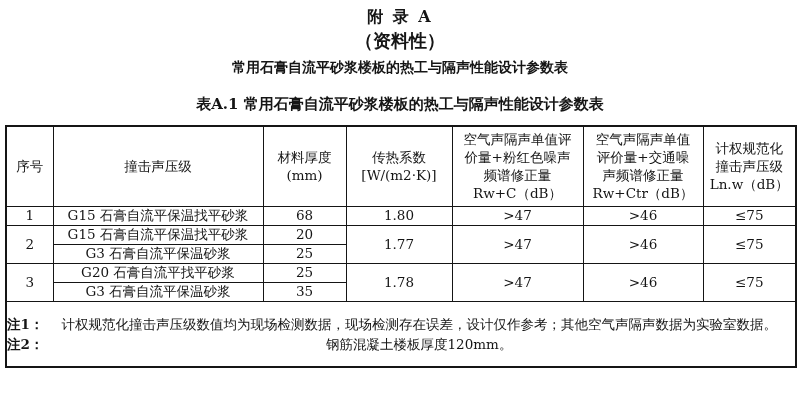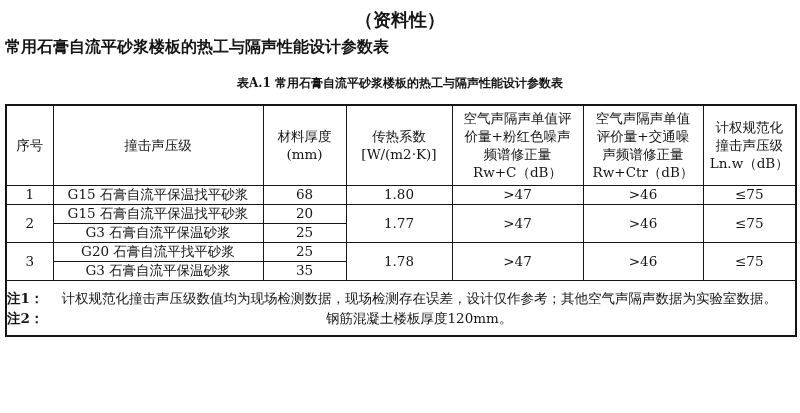--- a/index.html
+++ b/index.html
@@ -16,32 +16,32 @@
     text-align: center; font-weight: bold;
     font-size: 16px; line-height: 21px;
     letter-spacing: 2px;
   }
   .title-type {
     text-align: center; font-weight: bold;
     font-size: 18px; line-height: 20px;
     margin-top: 4px;
   }
   .title-main {
-    font-weight: bold;
-    font-size: 16px; line-height: 21px;
+    text-align: center; font-weight: bold;
+    font-size: 14px; line-height: 21px;
     margin-top: 6px;
   }
   .intro {
     font-size: 14.5px; line-height: 19px;
     margin-top: 20px;
     text-indent: 22px;
   }
   .table-caption {
     text-align: center; font-weight: bold;
-    font-size: 12px; line-height: 20px;
+    font-size: 15px; line-height: 20px;
     margin-top: 16px;
   }
 
   table.params {
     margin-top: 11px;
     width: 790px;
     border-collapse: collapse;
     table-layout: fixed;
     border: 2px solid #151515;
   }
@@ -57,40 +57,41 @@
     height: 80px;
     font-size: 13.5px;
     line-height: 18px;
   }
   tbody td {
     height: 19px;
     font-size: 13.5px;
     line-height: 17px;
   }
   td.notes-cell {
-    height: 56px;
+    height: 66px;
     vertical-align: top;
     text-align: left;
     padding: 5px 8px 0 30px;
   }
   .note {
     display: flex;
     align-items: flex-start;
     font-size: 13.5px;
     line-height: 20px;
   }
   .note-label { font-weight: bold; white-space: nowrap; flex: 0 0 auto; }
   .note-text { flex: 1 1 auto; }
   .hline { display: block; }
 </style>
 </head>
 <body>
 
 <div class="doc">
 
+  <div class="title-appendix">附 录 A</div>
   <div class="title-type">（资料性）</div>
   <div class="title-main">常用石膏自流平砂浆楼板的热工与隔声性能设计参数表</div>
 
 
   <div class="table-caption">表A.1 常用石膏自流平砂浆楼板的热工与隔声性能设计参数表</div>
 
   <table class="params">
     <colgroup>
       <col style="width:47px">
       <col style="width:210px">

